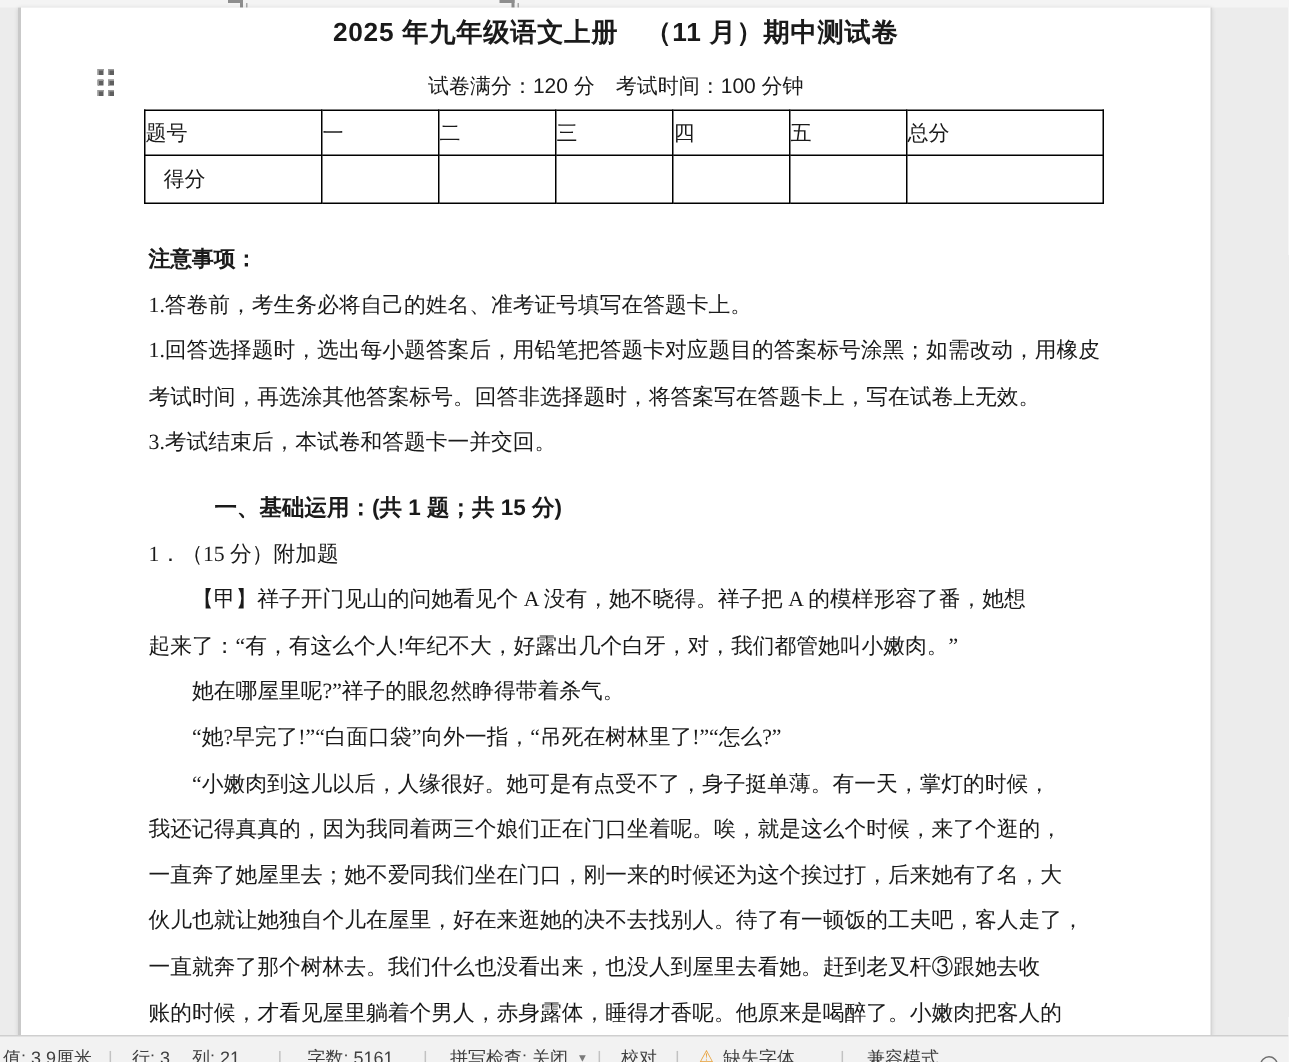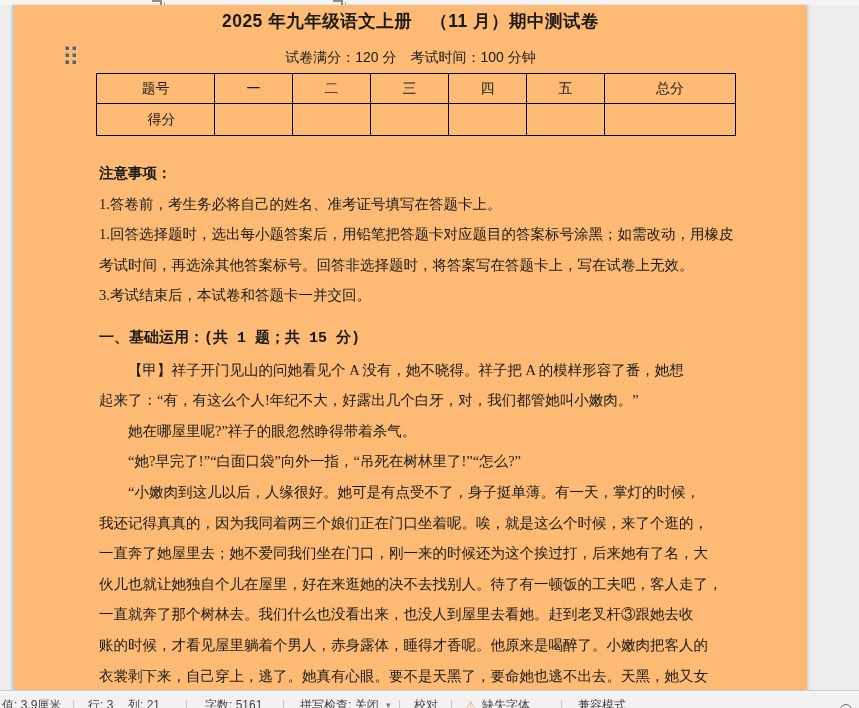--- a/index.html
+++ b/index.html
@@ -10,21 +10,21 @@
     color:#1a1a1a;
   }
   
   .top-strip{position:absolute;left:0;top:0;width:859px;height:5px;background:#f4f4f4;}
   .ruler-frag{position:absolute;top:0;width:8px;height:6px;
     border-top:2px solid #8e8e8e;border-right:2px solid #8e8e8e;}
   .ruler-frag::after{content:"";position:absolute;right:-5px;top:0;width:1px;height:6px;background:#aaa;}
   
   .page{
     position:absolute;left:12px;top:5px;width:793px;height:686px;
-    background:#fdba74;
+    background:#ffffff;
     border-left:2px solid #c9c9c9;border-right:1px solid #d6d6d6;
     box-shadow:0 0 3px rgba(0,0,0,.12);
   }
   .doc-title{
     position:absolute;left:0;top:4px;width:100%;
     text-align:center;font-weight:bold;font-size:17.5px;
     font-family:"Liberation Sans","DejaVu Sans",sans-serif;
     letter-spacing:.5px;
   }
   .doc-subtitle{
@@ -38,36 +38,36 @@
     display:grid;grid-template-columns:4px 4px;grid-template-rows:4px 4px 4px;
     gap:3px;cursor:move;
   }
   .move-handle i{background:#5f5f5f;box-shadow:inset 1px 1px 0 #9b9b9b;}
   
   .score-table{
     position:absolute;left:82px;top:68px;
     border-collapse:collapse;table-layout:fixed;
   }
   .score-table td{
-    border:1px solid #000;text-align:center;vertical-align:middle;
+    border:1px solid #000;vertical-align:middle;
     font-size:14px;padding:0;
   }
   .score-table tr.r1 td{height:29px;}
   .score-table tr.r2 td{height:31px;padding-left:12px;}
   
   .content{
     position:absolute;left:85px;top:137px;width:624px;
     font-size:14.5px;line-height:30.6px;
   }
   .line{white-space:nowrap;}
   .indent{padding-left:2em;}
   .bold{font-weight:bold;margin-top:16px;}
   .sect{
-    font-family:Liberation Mono, monospace;
-    font-weight:bold;font-size:15px;margin-top:13px;
+    font-family:Liberation Sans, sans-serif;
+    font-weight:bold;font-size:15px;margin-top:13px;margin-left:44px;
   }
   
   .status-bar{
     position:absolute;left:0;top:690px;width:859px;height:18px;
     background:#f2f2f2;border-top:1px solid #cfcfcf;
     font-family:"Liberation Sans","DejaVu Sans",sans-serif;
     font-size:12px;color:#3f3f3f;overflow:hidden;
   }
   .status-bar span{position:absolute;top:7px;white-space:nowrap;line-height:14px;}
   .sb-sep{color:#c2c2c2;}
@@ -123,20 +123,21 @@
   </tbody>
     </table>
 
   <div class="content">
     <div class="line bold">注意事项：</div>
     <div class="line">1.答卷前，考生务必将自己的姓名、准考证号填写在答题卡上。</div>
     <div class="line">1.回答选择题时，选出每小题答案后，用铅笔把答题卡对应题目的答案标号涂黑；如需改动，用橡皮</div>
     <div class="line">考试时间，再选涂其他答案标号。回答非选择题时，将答案写在答题卡上，写在试卷上无效。</div>
     <div class="line">3.考试结束后，本试卷和答题卡一并交回。</div>
     <div class="line sect">一、基础运用：(共 1 题；共 15 分)</div>
+    <div class="line">1．（15 分）附加题</div>
     <div class="line indent">【甲】祥子开门见山的问她看见个 A 没有，她不晓得。祥子把 A 的模样形容了番，她想</div>
     <div class="line">起来了：“有，有这么个人!年纪不大，好露出几个白牙，对，我们都管她叫小嫩肉。”</div>
     <div class="line indent">她在哪屋里呢?”祥子的眼忽然睁得带着杀气。</div>
     <div class="line indent">“她?早完了!”“白面口袋”向外一指，“吊死在树林里了!”“怎么?”</div>
     <div class="line indent">“小嫩肉到这儿以后，人缘很好。她可是有点受不了，身子挺单薄。有一天，掌灯的时候，</div>
     <div class="line">我还记得真真的，因为我同着两三个娘们正在门口坐着呢。唉，就是这么个时候，来了个逛的，</div>
     <div class="line">一直奔了她屋里去；她不爱同我们坐在门口，刚一来的时候还为这个挨过打，后来她有了名，大</div>
     <div class="line">伙儿也就让她独自个儿在屋里，好在来逛她的决不去找别人。待了有一顿饭的工夫吧，客人走了，</div>
     <div class="line">一直就奔了那个树林去。我们什么也没看出来，也没人到屋里去看她。赶到老叉杆③跟她去收</div>
     <div class="line">账的时候，才看见屋里躺着个男人，赤身露体，睡得才香呢。他原来是喝醉了。小嫩肉把客人的</div>

